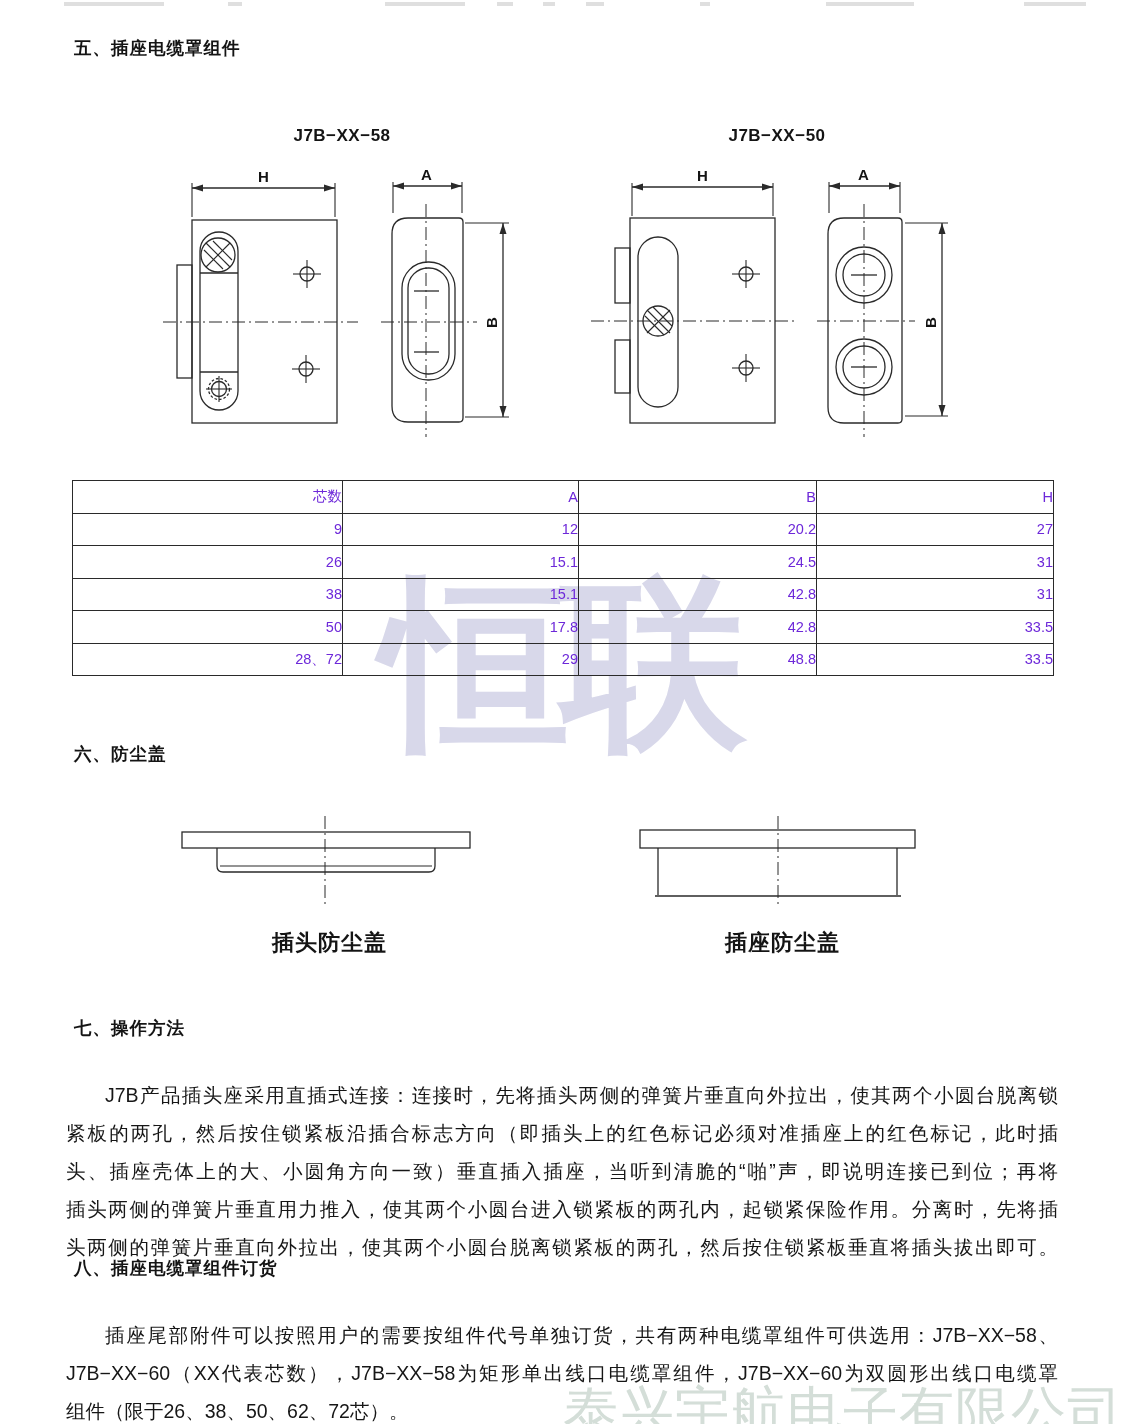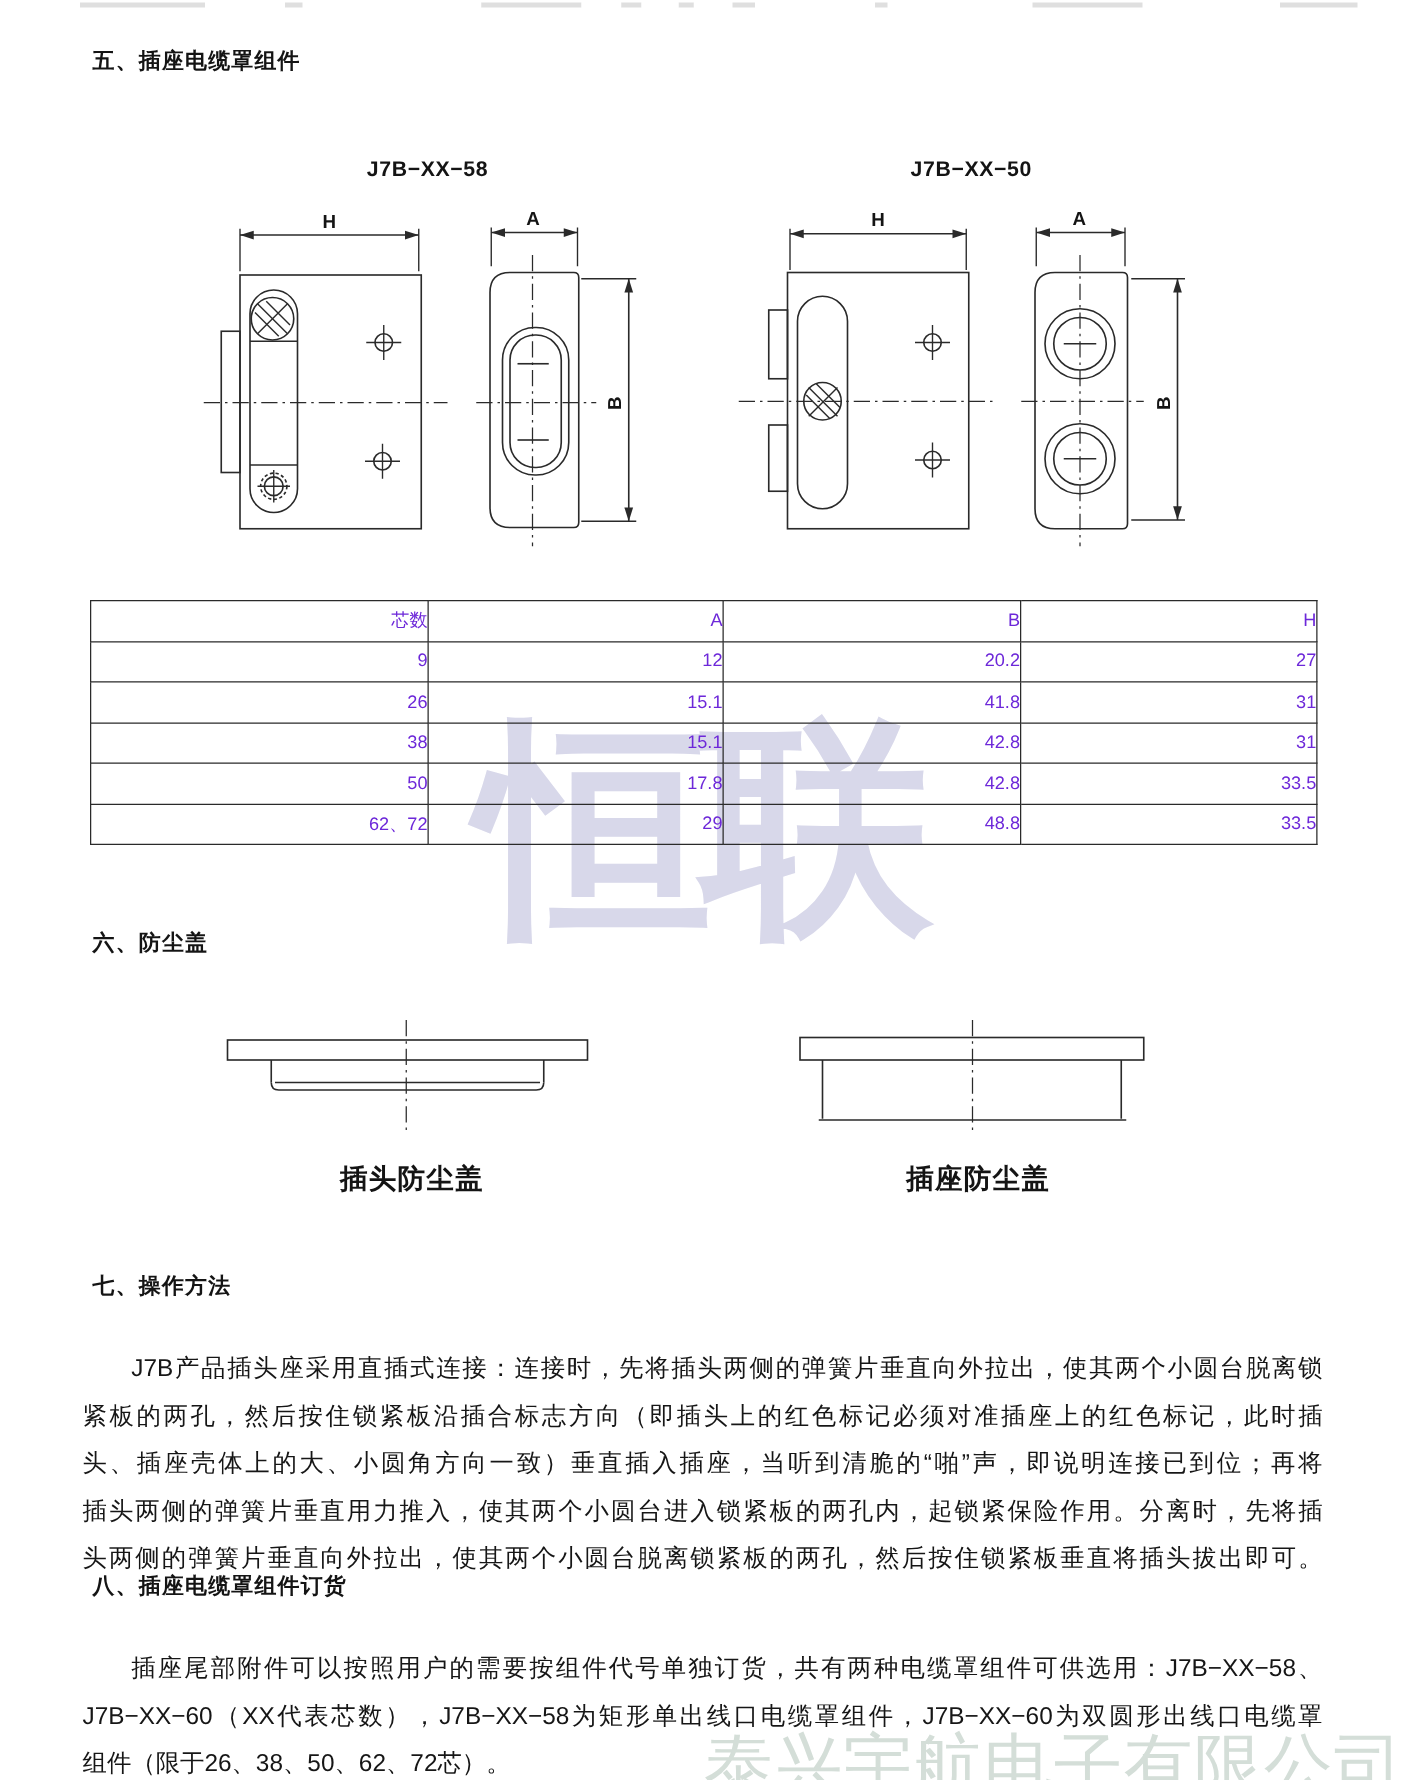--- a/index.html
+++ b/index.html
@@ -198,37 +198,37 @@
     </tr>
     <tr>
       <td>9</td>
           <td>12</td>
           <td>20.2</td>
           <td>27</td>
     </tr>
     <tr>
       <td>26</td>
           <td>15.1</td>
-          <td>41.8</td>
+          <td>24.5</td>
           <td>31</td>
     </tr>
     <tr>
       <td>38</td>
           <td>15.1</td>
           <td>42.8</td>
           <td>31</td>
     </tr>
     <tr>
       <td>50</td>
           <td>17.8</td>
           <td>42.8</td>
           <td>33.5</td>
     </tr>
     <tr>
-      <td>62、72</td>
+      <td>28、72</td>
           <td>29</td>
           <td>48.8</td>
           <td>33.5</td>
     </tr>
   </tbody>
     </table>
 
   <h2 class="heading" style="top:742px">六、防尘盖</h2>
 
   <svg class="abs" style="left:60px;top:800px" width="1010" height="160" viewBox="60 800 1010 160">

